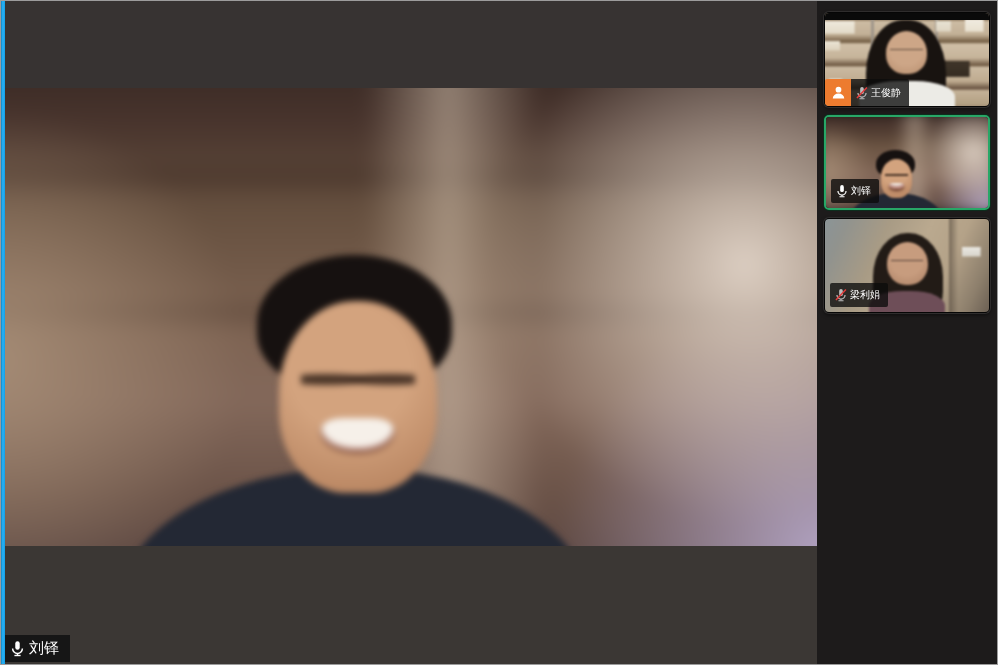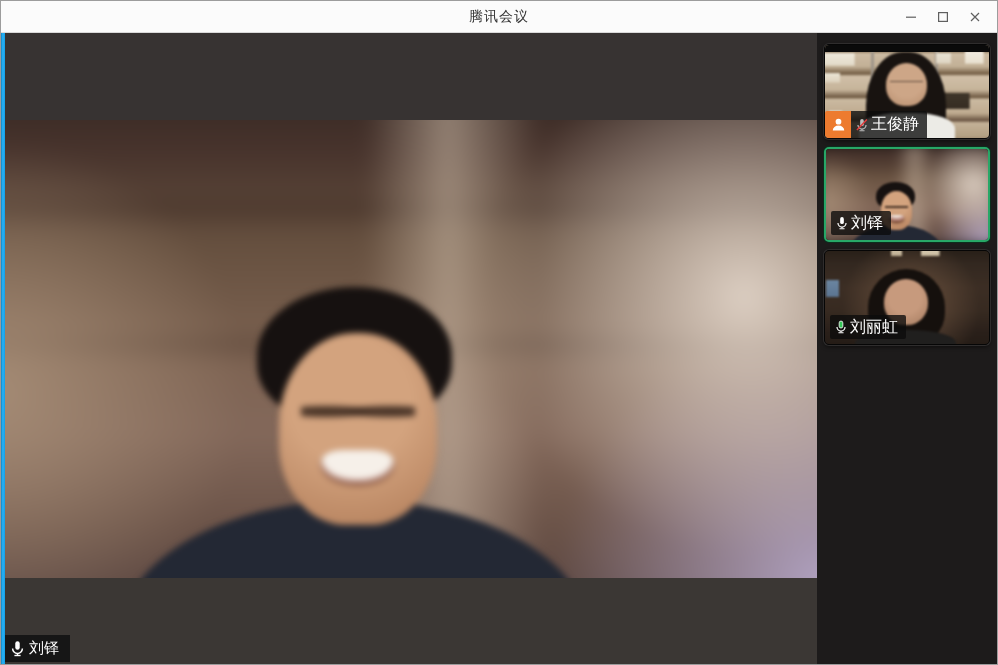--- a/index.html
+++ b/index.html
@@ -150,55 +150,35 @@
 
   .label-row { position:absolute; left:5px; bottom:5px; display:flex; align-items:stretch; z-index:5; }
   .badge { display:none; width:26px; height:27px; background:#ed7b2f; border-radius:2px 0 0 0;
            align-items:center; justify-content:center; }
   .badge svg { width:17px; height:17px; }
   .label-row[data-badge="avatar"] { left:0; bottom:0; }
   .label-row[data-badge="avatar"] .badge { display:flex; }
   .label-row[data-badge="avatar"] .thumb-label { border-radius:0 2px 0 0; height:27px; }
 
   .thumb-label { display:flex; align-items:center; gap:2px; height:24px; padding:0 8px 0 4px;
-                 background:rgba(12,12,12,.78); border-radius:2px; color:#fff; font-size:16px; }
+                 background:rgba(12,12,12,.78); border-radius:2px; color:#fff; font-size:10px; }
 
   
   .mic-wrap { display:inline-flex; align-items:center; justify-content:center; }
   .mic-wrap svg { display:none; width:14px; height:14px; }
   .main-tag .mic-wrap svg { width:17px; height:17px; }
   [data-mic="active"]   .mic-active   { display:inline; }
   [data-mic="speaking"] .mic-speaking { display:inline; }
   [data-mic="muted"]    .mic-muted    { display:inline; }
 </style>
 </head>
 <body>
 
 <div class="window">
 
-  <div class="titlebar">
-    <div class="title">腾讯会议</div>
-    <div class="win-controls">
-      <div class="win-btn">
-        <svg viewBox="0 0 12 12">
-            <line x1="1" y1="6.2" x2="11" y2="6.2" stroke="#5f5f5f" stroke-width="1.2"></line>
-          </svg>
-      </div>
-      <div class="win-btn">
-        <svg viewBox="0 0 12 12">
-            <rect x="1.6" y="1.6" width="8.8" height="8.8" fill="none" stroke="#5f5f5f" stroke-width="1.2"></rect>
-          </svg>
-      </div>
-      <div class="win-btn">
-        <svg viewBox="0 0 12 12">
-            <path d="M2 2 L10 10 M10 2 L2 10" stroke="#5f5f5f" stroke-width="1.2"></path>
-          </svg>
-      </div>
-    </div>
-  </div>
 
   <div class="content">
     <div class="accent-stripe"></div>
 
     <div class="stage">
       <div class="stage-top"></div>
       <div class="main-video scene-liuduo">
         <div class="scene">
           <div class="sc-bg"></div>
           <div class="person">
@@ -283,47 +263,47 @@
       <line x1="5.1" y1="14.6" x2="10.9" y2="14.6" stroke="#ffffff" stroke-width="1.3"></line>
     </svg>
 
   </span>
 
             <span>刘铎</span>
           </span>
         </div>
       </div>
 
-
-      <div class="thumb scene-dark" data-active="false">
+      <div class="thumb scene-wall" data-active="false">
         <div class="scene">
           <div class="sc-bg"></div>
           <div class="person">
             <div class="hair"></div>
             <div class="torso"></div>
             <div class="face"></div>
           </div>
         </div>
         <div class="label-row" data-badge="none">
 
-          <span class="thumb-label" data-mic="speaking">
+          <span class="thumb-label" data-mic="muted">
 
   <span class="mic-wrap">
 
-    <svg class="mic-speaking" viewBox="0 0 16 16">
-      <rect x="5.9" y="1.2" width="4.2" height="8" rx="2.1" fill="#35c759" stroke="#ffffff" stroke-width="0.9"></rect>
-      <path d="M3.4 8a4.6 4.6 0 0 0 9.2 0" fill="none" stroke="#ffffff" stroke-width="1.4"></path>
-      <line x1="8" y1="12.8" x2="8" y2="14.1" stroke="#ffffff" stroke-width="1.4"></line>
-      <line x1="5.1" y1="14.6" x2="10.9" y2="14.6" stroke="#ffffff" stroke-width="1.3"></line>
+    <svg class="mic-muted" viewBox="0 0 16 16">
+      <rect x="5.9" y="1.2" width="4.2" height="8" rx="2.1" fill="#bdbdbd"></rect>
+      <path d="M3.4 8a4.6 4.6 0 0 0 9.2 0" fill="none" stroke="#bdbdbd" stroke-width="1.4"></path>
+      <line x1="8" y1="12.8" x2="8" y2="14.1" stroke="#bdbdbd" stroke-width="1.4"></line>
+      <line x1="5.1" y1="14.6" x2="10.9" y2="14.6" stroke="#bdbdbd" stroke-width="1.3"></line>
+      <line x1="13.6" y1="1.6" x2="2.2" y2="13.6" stroke="#e23b3b" stroke-width="1.7"></line>
     </svg>
-
   </span>
 
-            <span>刘丽虹</span>
+            <span>梁利娟</span>
           </span>
         </div>
       </div>
+
 
 
 
     </div>
   </div>
 </div>
 
 </body></html>

